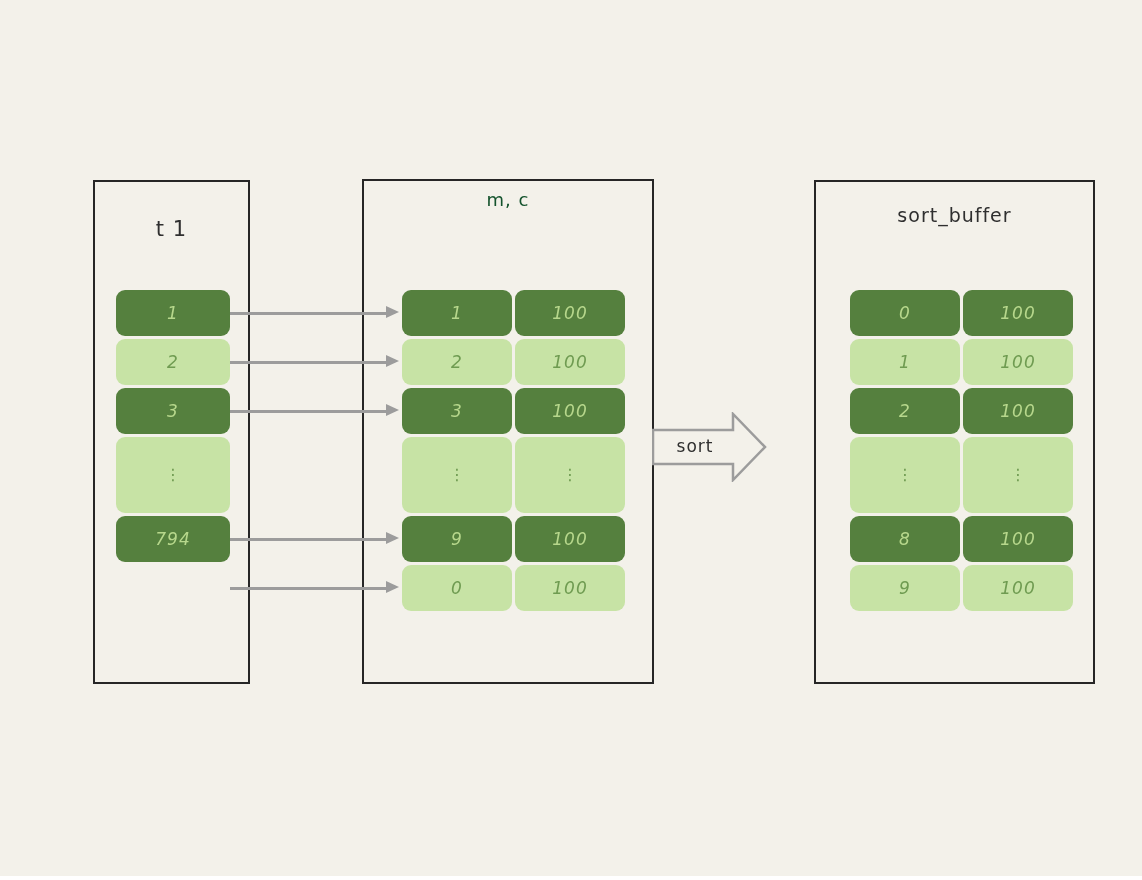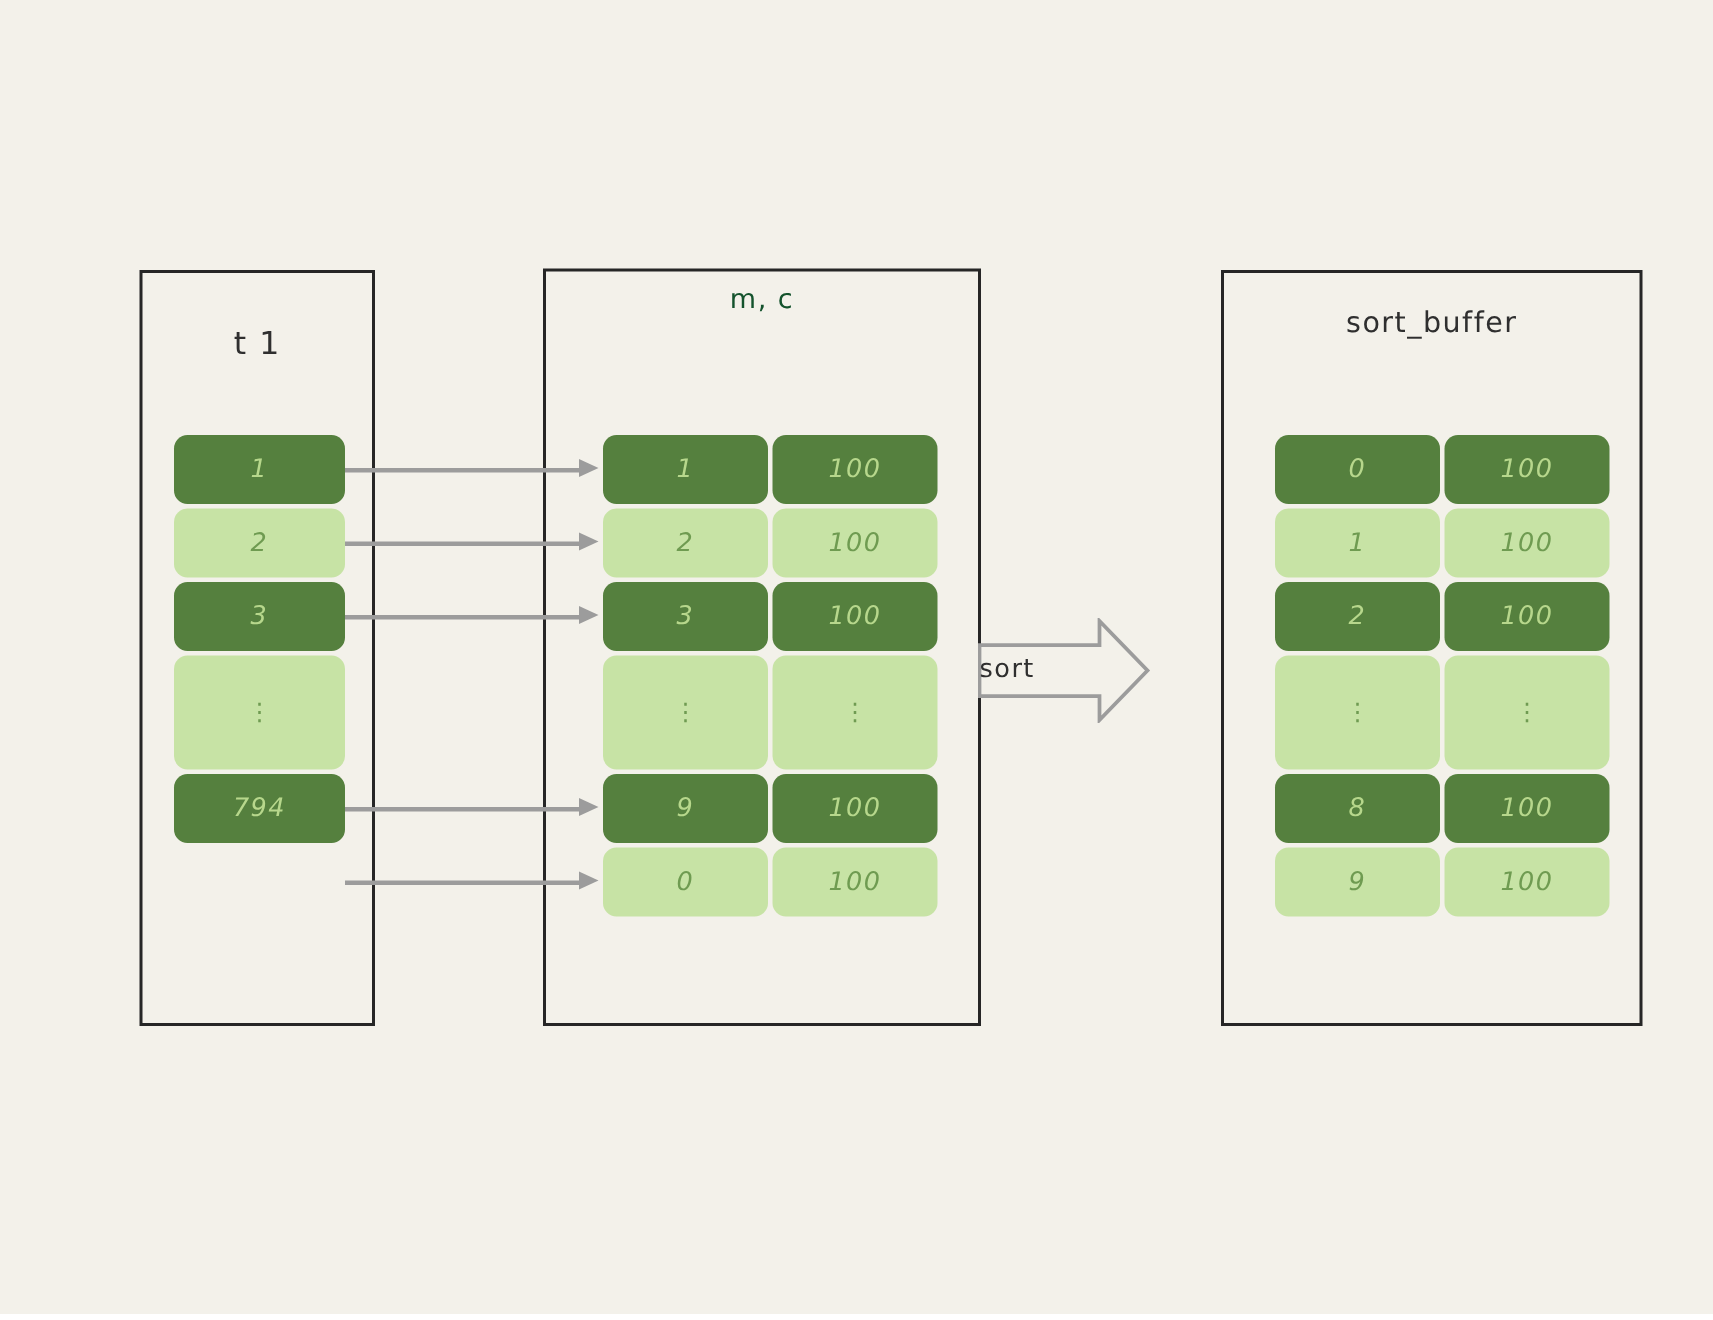--- a/index.html
+++ b/index.html
@@ -77,21 +77,21 @@
   }
   #conn-1 { left: 230px; top: 313px; }
   #conn-2 { left: 230px; top: 362px; }
   #conn-3 { left: 230px; top: 411px; }
   #conn-4 { left: 230px; top: 539px; }
   #conn-5 { left: 230px; top: 588px; }
 
   .sort-arrow { position: absolute; left: 652px; top: 412px; width: 116px; height: 70px; z-index: 6; }
   .sort-label {
     position: absolute; left: 653px; top: 436px; width: 84px;
-    text-align: left; font-size: 17px; color: #2f2f2f; z-index: 7;
+    text-align: center; font-size: 17px; color: #2f2f2f; z-index: 7;
     letter-spacing: 1px;
   }
 </style>
 </head>
 <body>
 
 <div class="canvas">
 
   <div class="box" id="box-t1">
     <div class="title">t 1</div>

